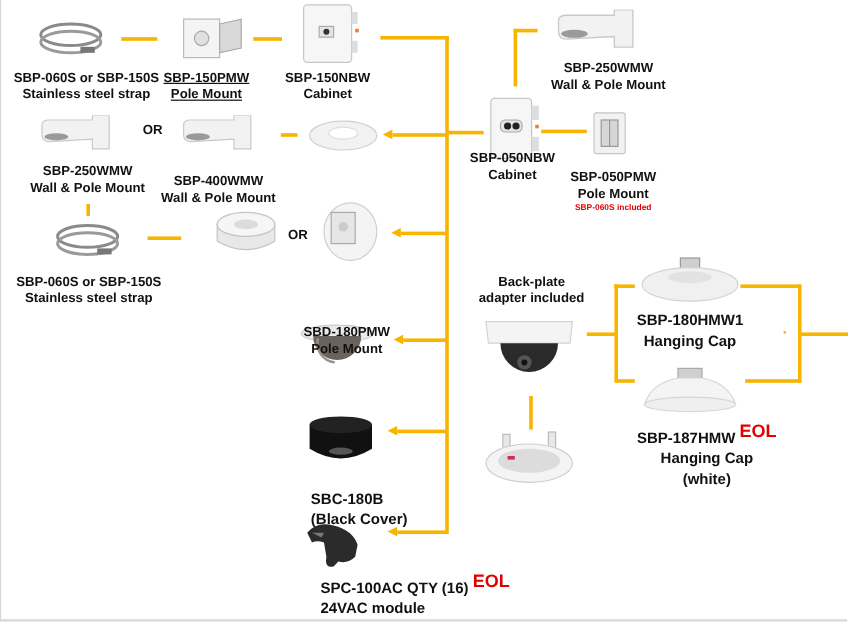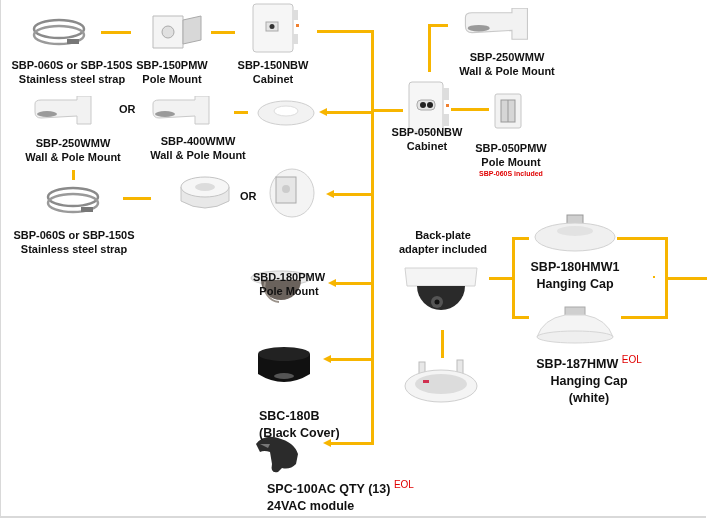--- a/index.html
+++ b/index.html
@@ -2,21 +2,21 @@
 <html><head>
 <meta charset="utf-8">
 <style>
   html,body{margin:0;padding:0;}
   body{width:707px;height:520px;background:#fff;position:relative;overflow:hidden;font-family:"Liberation Sans",sans-serif;}
   #canvas{position:absolute;left:0;top:0;width:706px;height:518px;border-left:1px solid #d9d9d9;border-bottom:2px solid #d9d9d9;box-sizing:border-box;}
   .lbl{position:absolute;text-align:center;font-weight:bold;color:#111;font-size:11px;line-height:14px;white-space:nowrap;}
   .lbl.big{font-size:12.5px;line-height:17px;}
   .lbl.left{text-align:left;}
   .note{color:#e00000;font-size:7px;line-height:9px;font-weight:bold;display:block;}
-  .eol{color:#e00000;font-weight:normal;font-size:10px;vertical-align:super;}
+  .eol{color:#e00000;font-weight:bold;font-size:15px;vertical-align:super;}
   .line{position:absolute;background:#f7b500;}
   .arrow{position:absolute;width:0;height:0;border-top:4px solid transparent;border-bottom:4px solid transparent;border-right:8px solid #f7b500;}
   .or{position:absolute;font-weight:bold;font-size:11px;color:#111;}
   .prod{position:absolute;}
 </style>
 </head>
 <body>
 
 <div id="canvas">
 
@@ -179,55 +179,55 @@
   <svg class="prod" style="left:532px;top:305px;" width="84" height="42" viewBox="0 0 84 42">
     <rect x="32" y="2" width="20" height="10" fill="#cfcfcf" stroke="#aaa"></rect>
     <path d="M32 10 Q10 14 4 32 L80 32 Q74 14 52 10 Z" fill="#f4f4f4" stroke="#d6d6d6"></path>
     <ellipse cx="42" cy="32" rx="38" ry="6" fill="#efefef" stroke="#d6d6d6"></ellipse>
   </svg>
 
   <div class="lbl" style="left:8px;top:58px;width:126px;">
     <span>SBP-060S or SBP-150S</span><br>
     <span>Stainless steel strap</span>
   </div>
-  <div class="lbl" style="left:131px;top:58px;width:80px;">
+  <div class="lbl" style="left:131px;top:58px;width:80px;text-decoration:underline;">
     <span>SBP-150PMW</span><br>
     <span>Pole Mount</span>
   </div>
   <div class="lbl" style="left:232px;top:58px;width:80px;">
     <span>SBP-150NBW</span><br>
     <span>Cabinet</span>
   </div>
 
   <div class="lbl" style="left:20px;top:136px;width:104px;">
     <span>SBP-250WMW</span><br>
     <span>Wall &amp; Pole Mount</span>
   </div>
-  <div class="lbl" style="left:129px;top:134px;width:104px;margin-left:16px;">
+  <div class="lbl" style="left:129px;top:144px;width:104px;">
     <span>SBP-400WMW</span><br>
     <span>Wall &amp; Pole Mount</span>
   </div>
 
   <div class="lbl" style="left:10px;top:228px;width:126px;">
     <span>SBP-060S or SBP-150S</span><br>
     <span>Stainless steel strap</span>
   </div>
   <div class="lbl" style="left:246px;top:228px;width:84px;margin-top:42px;">
     <span>SBD-180PMW</span><br>
     <span>Pole Mount</span>
   </div>
 
 
   <div class="lbl big left" style="left:258px;top:397px;margin-top:11px;">
     <span>SBC-180B</span><br>
     <span>(Black Cover)</span>
   </div>
 
   <div class="lbl big left" style="left:266px;top:476px;">
-    <span>SPC-100AC QTY (13)</span>
+    <span>SPC-100AC QTY (16)</span>
     <span class="eol">EOL</span><br>
     <span>24VAC module</span>
   </div>
 
   <div class="lbl" style="left:454px;top:50px;width:104px;">
     <span>SBP-250WMW</span><br>
     <span>Wall &amp; Pole Mount</span>
   </div>
   <div class="lbl" style="left:386px;top:125px;width:80px;">
     <span>SBP-050NBW</span><br>

